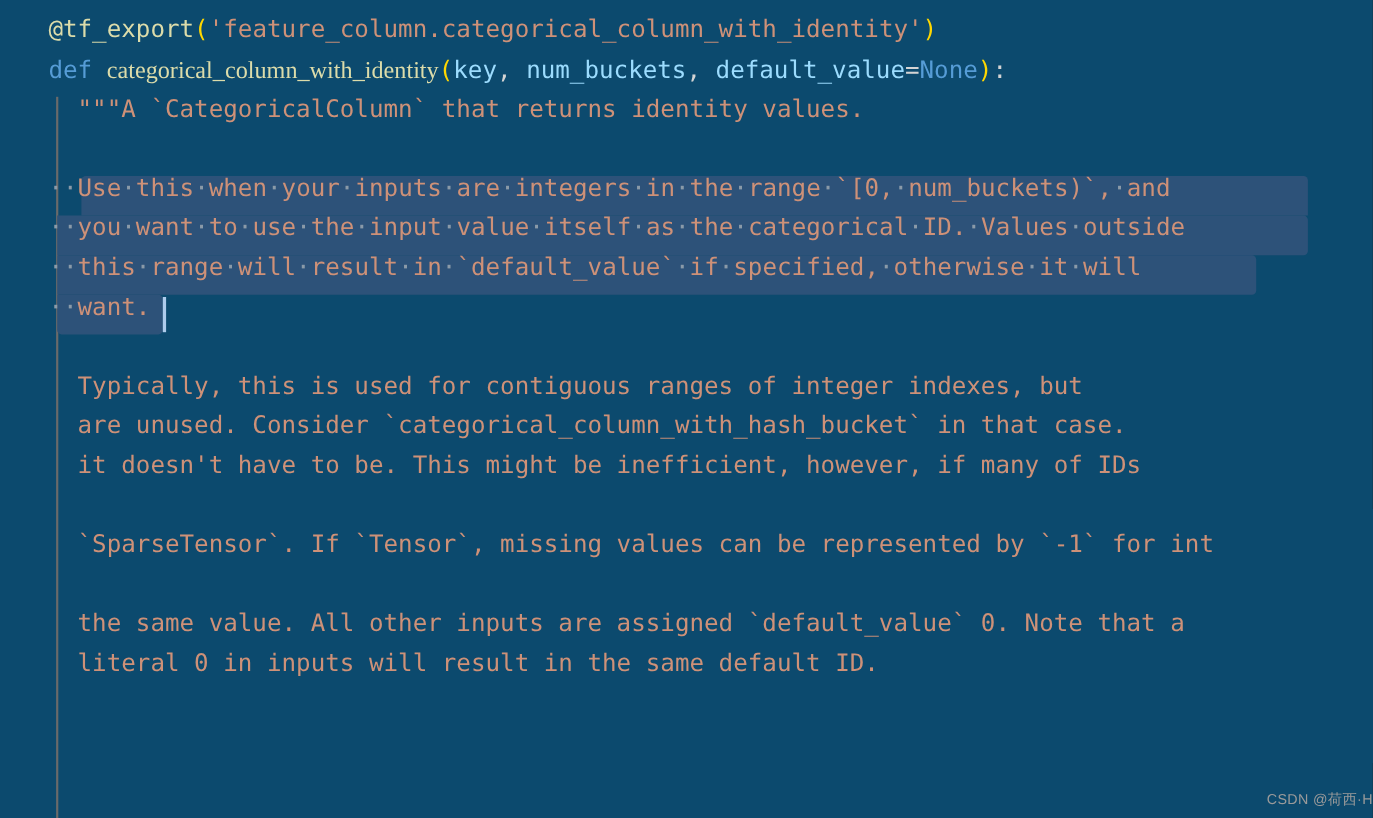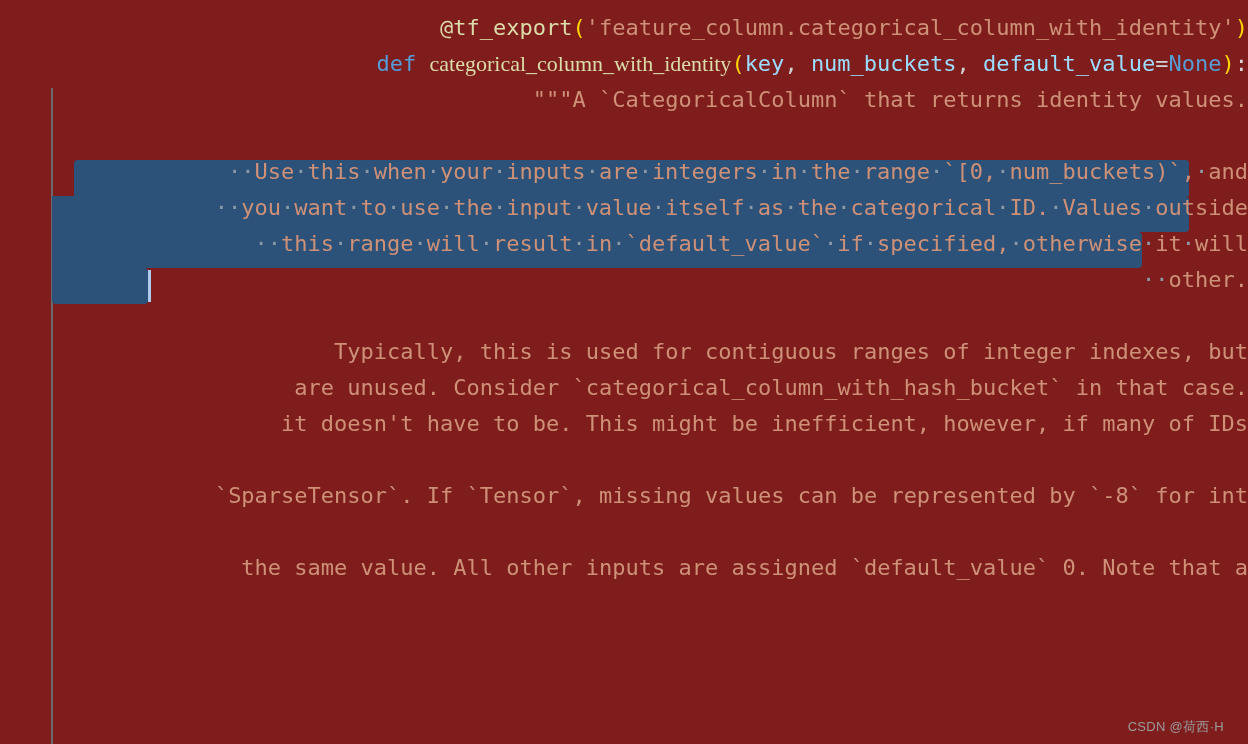--- a/index.html
+++ b/index.html
@@ -11,23 +11,22 @@
     width: 1248px;
     height: 744px;
     overflow: hidden;
     font-family: "DejaVu Sans Mono", "Liberation Mono", monospace;
   }
 
   #editor {
     position: relative;
     width: 1248px;
     height: 744px;
-    background: #7f1d1d;
+    background: #0c4a6e;
     overflow: hidden;
-    text-align: right;
   }
 
   
   #indent-guide {
     position: absolute;
     left: 51px;
     top: 88px;
     width: 2px;
     height: 656px;
     background: #6a6a6a;
@@ -86,21 +85,21 @@
   #caret {
     position: absolute;
     width: 3px;
     height: 32px;
     background: #aeccec;
     z-index: 6;
   }
 
   #watermark {
     position: absolute;
-    right: 24px;
+    right: 0;
     bottom: 8px;
     font-family: "Liberation Sans", "DejaVu Sans", sans-serif;
     font-size: 13px;
     color: #9a9a9a;
     z-index: 10;
     letter-spacing: 0.3px;
   }
 </style>
 </head>
 <body>
@@ -124,33 +123,34 @@
 
     <div class="line"><span class="tok-kw">def</span><span class="tok-punct"> </span><span class="tok-fn">categorical_column_with_identity</span><span class="tok-bracket-y">(</span><span class="tok-param">key</span><span class="tok-punct">, </span><span class="tok-param">num_buckets</span><span class="tok-punct">, </span><span class="tok-param">default_value</span><span class="tok-punct">=</span><span class="tok-const">None</span><span class="tok-bracket-y">)</span><span class="tok-punct">:</span></div>
 
     <div class="line tok-doc">  """A `CategoricalColumn` that returns identity values.</div>
 
     <div class="line">&nbsp;</div>
 
     <div class="line tok-doc"><span><span class="ws">··</span><span>Use</span><span class="ws">·</span><span>this</span><span class="ws">·</span><span>when</span><span class="ws">·</span><span>your</span><span class="ws">·</span><span>inputs</span><span class="ws">·</span><span>are</span><span class="ws">·</span><span>integers</span><span class="ws">·</span><span>in</span><span class="ws">·</span><span>the</span><span class="ws">·</span><span>range</span><span class="ws">·</span><span>`[0,</span><span class="ws">·</span><span>num_buckets)`,</span><span class="ws">·</span><span>and</span></span></div>
     <div class="line tok-doc"><span><span class="ws">··</span><span>you</span><span class="ws">·</span><span>want</span><span class="ws">·</span><span>to</span><span class="ws">·</span><span>use</span><span class="ws">·</span><span>the</span><span class="ws">·</span><span>input</span><span class="ws">·</span><span>value</span><span class="ws">·</span><span>itself</span><span class="ws">·</span><span>as</span><span class="ws">·</span><span>the</span><span class="ws">·</span><span>categorical</span><span class="ws">·</span><span>ID.</span><span class="ws">·</span><span>Values</span><span class="ws">·</span><span>outside</span></span></div>
     <div class="line tok-doc"><span><span class="ws">··</span><span>this</span><span class="ws">·</span><span>range</span><span class="ws">·</span><span>will</span><span class="ws">·</span><span>result</span><span class="ws">·</span><span>in</span><span class="ws">·</span><span>`default_value`</span><span class="ws">·</span><span>if</span><span class="ws">·</span><span>specified,</span><span class="ws">·</span><span>otherwise</span><span class="ws">·</span><span>it</span><span class="ws">·</span><span>will</span></span></div>
-    <div class="line tok-doc"><span><span class="ws">··</span><span>other.</span></span></div>
+    <div class="line tok-doc"><span><span class="ws">··</span><span>want.</span></span></div>
 
     <div class="line">&nbsp;</div>
 
     <div class="line tok-doc">  Typically, this is used for contiguous ranges of integer indexes, but</div>
     <div class="line tok-doc">  are unused. Consider `categorical_column_with_hash_bucket` in that case.</div>
     <div class="line tok-doc">  it doesn't have to be. This might be inefficient, however, if many of IDs</div>
 
     <div class="line">&nbsp;</div>
 
-    <div class="line tok-doc">  `SparseTensor`. If `Tensor`, missing values can be represented by `-8` for int</div>
+    <div class="line tok-doc">  `SparseTensor`. If `Tensor`, missing values can be represented by `-1` for int</div>
 
     <div class="line">&nbsp;</div>
 
     <div class="line tok-doc">  the same value. All other inputs are assigned `default_value` 0. Note that a</div>
+    <div class="line tok-doc">  literal 0 in inputs will result in the same default ID.</div>
 
   </div>
 
   <div id="watermark">CSDN @荷西·H</div>
 
 </div>
 
 </body></html>

